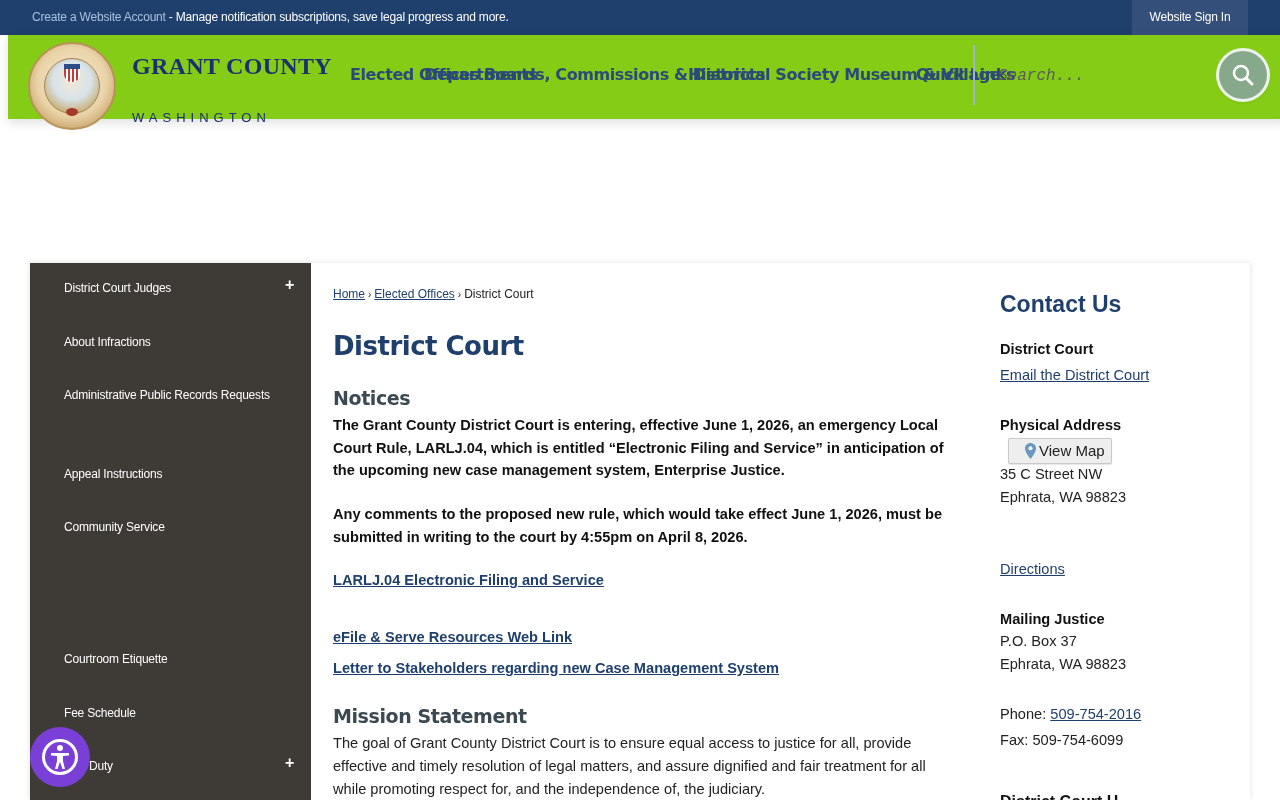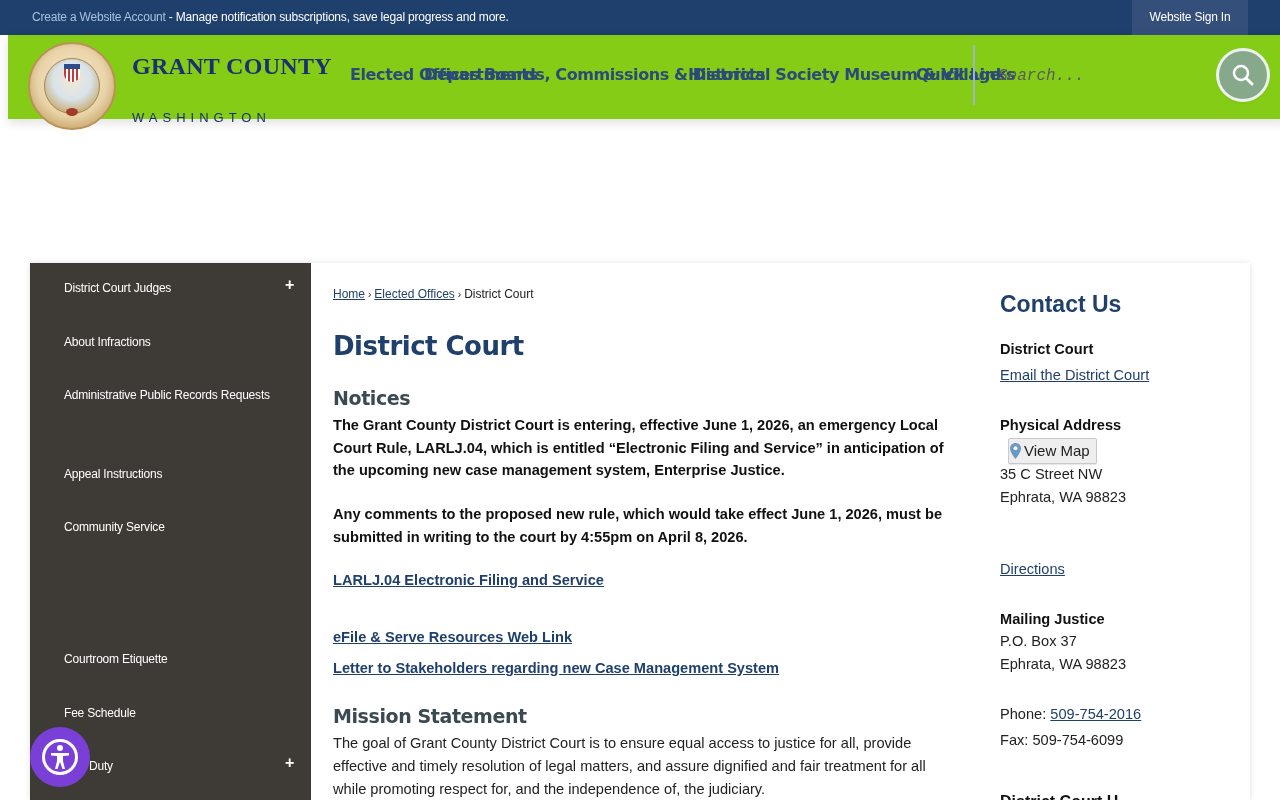--- a/index.html
+++ b/index.html
@@ -43,21 +43,21 @@
   .section-h { position: absolute; left: 0; font-family: "DejaVu Sans", sans-serif; font-weight: bold; font-size: 19px; color: #3b4a52; letter-spacing: -0.4px; }
   .notice-p { position: absolute; left: 0; width: 625px; font-size: 14.6px; line-height: 22.5px; color: #111; font-weight: bold; }
   .doc-link { position: absolute; left: 0; font-size: 14.6px; font-weight: bold; color: #1f3f6c; text-decoration: underline; cursor: pointer; white-space: nowrap; }
   .mission-p { position: absolute; left: 0; width: 625px; font-size: 14.6px; line-height: 23px; color: #222; }
 
   .contact { position: absolute; left: 970px; top: 0; width: 240px; }
   .contact-title { position: absolute; top: 28px; left: 0; font-size: 23px; font-weight: bold; color: #1f3f6c; white-space: nowrap; }
   .c-label { position: absolute; left: 0; font-size: 14.6px; font-weight: bold; color: #111; white-space: nowrap; }
   .c-text { position: absolute; left: 0; font-size: 14.6px; color: #222; white-space: nowrap; }
   .c-link { position: absolute; left: 0; font-size: 14.6px; color: #1f3f6c; text-decoration: underline; cursor: pointer; white-space: nowrap; }
-  .view-map { position: absolute; left: 8px; top: 175px; height: 26px; padding: 0 6px 0 1px; background: #eeeeee; border: 1px solid #c9c9c9; border-radius: 2px; font-size: 15px; color: #222; line-height: 24px; cursor: pointer; white-space: nowrap; box-shadow: 0 1px 1px rgba(0,0,0,0.1); }
+  .view-map { position: absolute; left: 8px; top: 175px; height: 26px; padding: 0 6px 0 16px; background: #eeeeee; border: 1px solid #c9c9c9; border-radius: 2px; font-size: 15px; color: #222; line-height: 24px; cursor: pointer; white-space: nowrap; box-shadow: 0 1px 1px rgba(0,0,0,0.1); }
   .view-map .pin { display: inline-block; vertical-align: middle; margin-right: 3px; margin-top: -3px; }
 
   .a11y-btn { position: absolute; left: 30px; top: 727px; width: 60px; height: 60px; border-radius: 50%; background: #7a3fd6; cursor: pointer; z-index: 5; }
   .a11y-btn .ring { position: absolute; left: 12px; top: 12px; width: 36px; height: 36px; border-radius: 50%; border: 3px solid #ffffff; }
 </style>
 </head>
 <body>
 
 <div class="topbar">
   <div class="topbar-msg">

